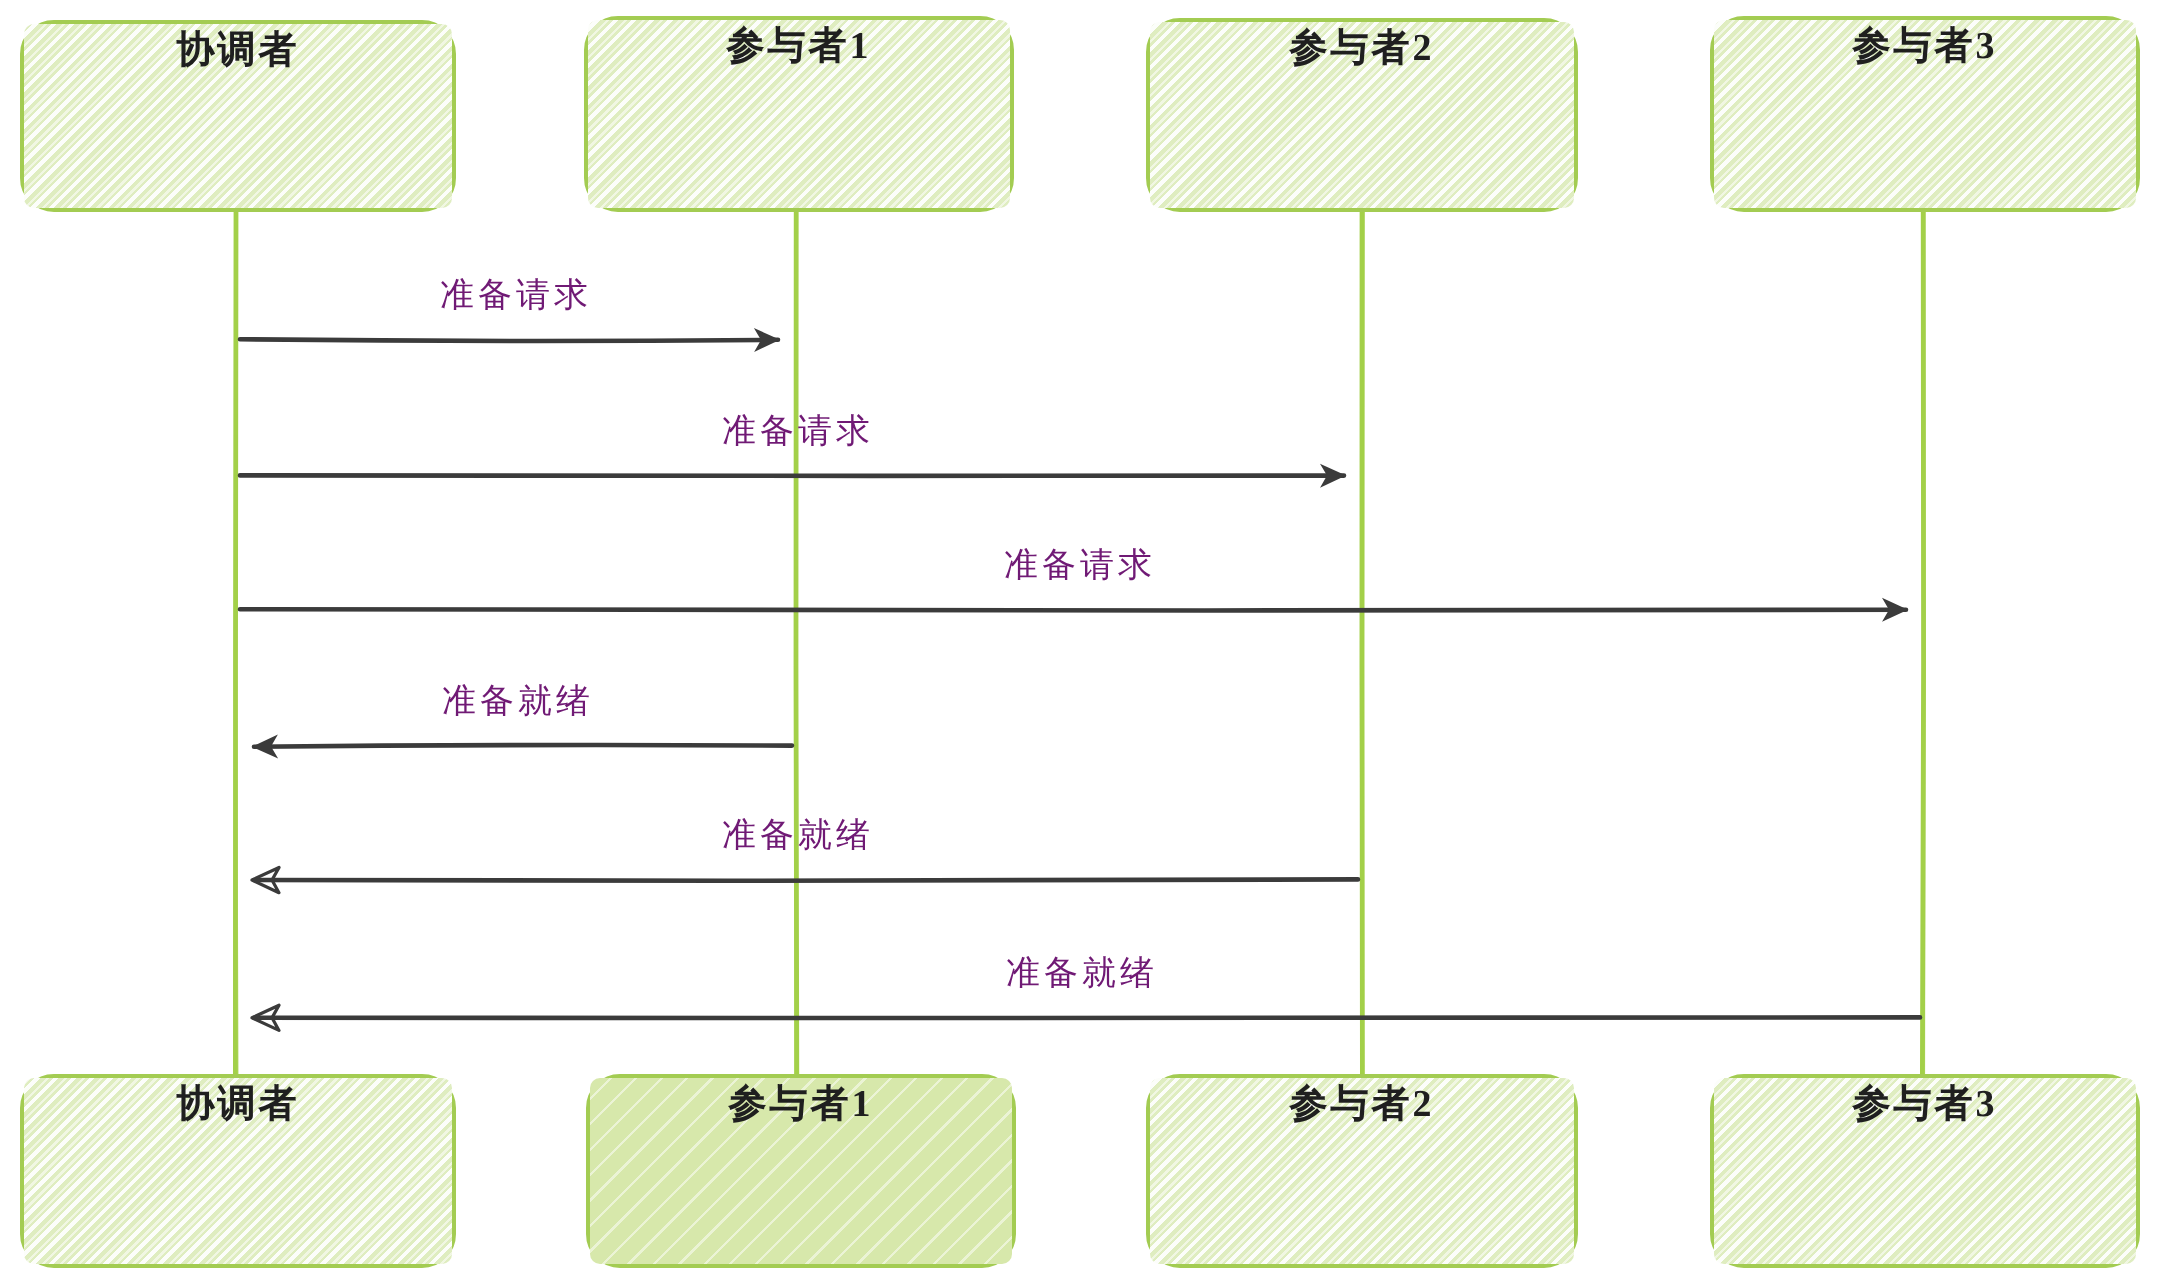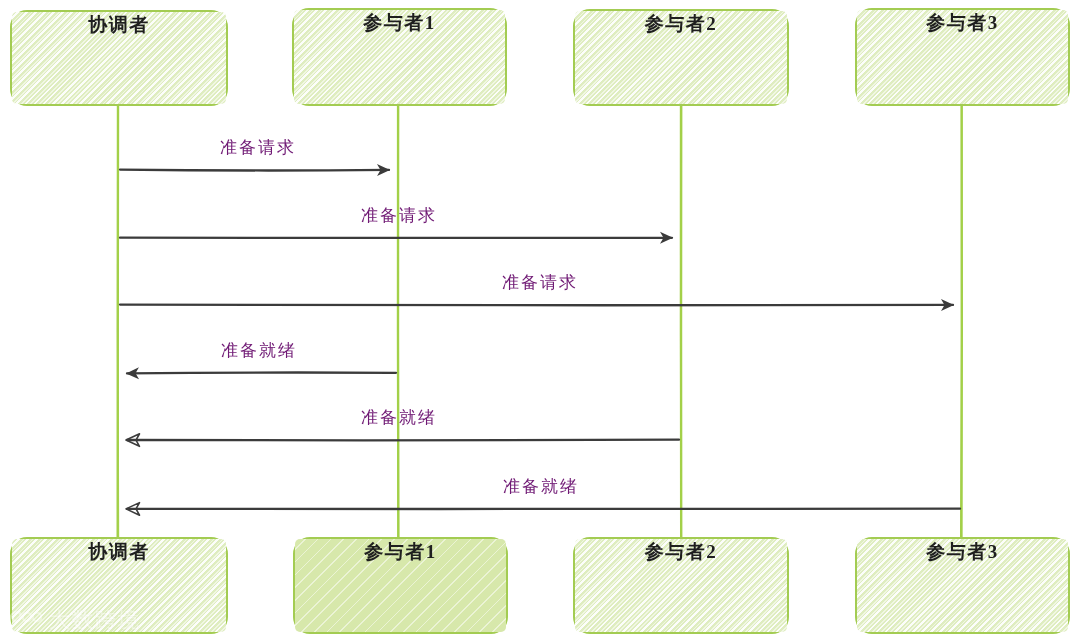--- a/index.html
+++ b/index.html
@@ -185,22 +185,14 @@
 
   <div id="msg-labels">
       <div class="msg-label" style="left: 258px; top: 136px;">准备请求</div>
       <div class="msg-label" style="left: 399px; top: 204px;">准备请求</div>
       <div class="msg-label" style="left: 540px; top: 271px;">准备请求</div>
       <div class="msg-label" style="left: 259px; top: 339px;">准备就绪</div>
       <div class="msg-label" style="left: 399px; top: 406px;">准备就绪</div>
       <div class="msg-label" style="left: 541px; top: 475px;">准备就绪</div>
     </div>
 
-  <div id="watermark">
-    <svg width="34" height="24" viewBox="0 0 34 24">
-      <path d="M3 19 C0 12, 3 4, 9 4 C13 4, 14 9, 11 12 C8 15, 4 13, 5 9" fill="none" stroke="#ffffff" stroke-width="2.3" stroke-linecap="round"></path>
-      <circle cx="19" cy="9" r="4.3" fill="none" stroke="#ffffff" stroke-width="2.3"></circle>
-      <circle cx="29" cy="9" r="4.3" fill="none" stroke="#ffffff" stroke-width="2.3"></circle>
-    </svg>
-    <span class="wm-text">大数跨境</span>
-  </div>
 
 </div>
 
 </body></html>

